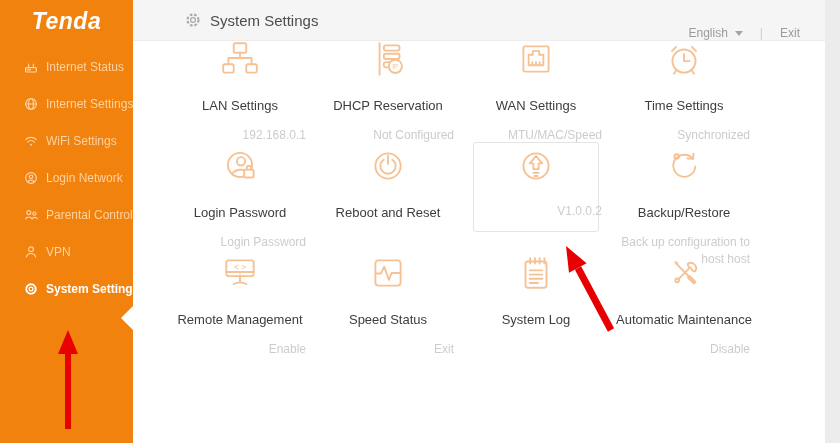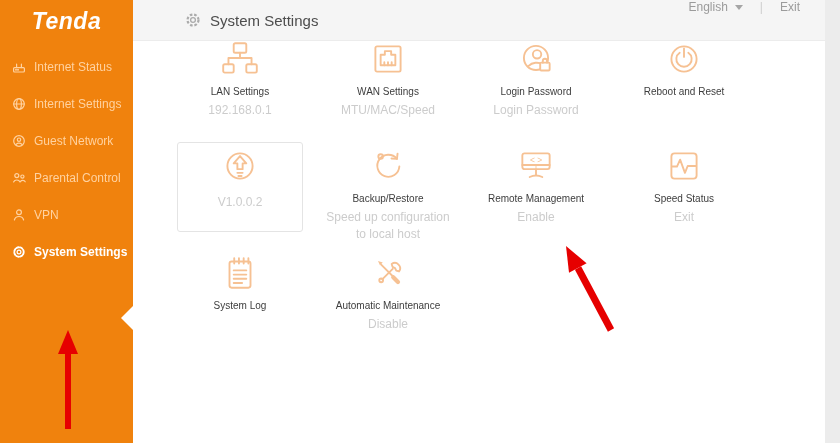--- a/index.html
+++ b/index.html
@@ -3,53 +3,53 @@
 <meta charset="utf-8">
 <style>
   html,body{margin:0;padding:0;}
   body{font-family:"Liberation Sans",sans-serif;background:#fff;}
   .page{position:relative;width:840px;height:443px;overflow:hidden;background:#fef9c3;}
 
   
   .sidebar{position:absolute;left:0;top:0;width:133px;height:443px;background:var(--sidebar_bg,#f0820d);}
   .logo{margin-top:8px;text-align:center;color:#fff;font-size:23px;font-weight:bold;font-style:italic;letter-spacing:.5px;}
   .menu{margin-top:13px;}
-  .menu-item{height:37px;display:flex;align-items:center;padding-left:12px;gap:8px;
+  .menu-item{height:37px;display:flex;align-items:center;padding-left:24px;gap:8px;
              color:var(--sidebar_text,#ffd2a0);font-size:12px;cursor:pointer;white-space:nowrap;}
   .menu-item .mi-icon{width:14px;height:14px;display:inline-flex;align-items:center;justify-content:center;}
   .menu-item .mi-icon svg{width:14px;height:14px;}
   .menu-item.active{color:#fff;font-weight:bold;}
   .notch{position:absolute;right:0;top:306px;width:0;height:0;
          border-top:12px solid transparent;border-bottom:12px solid transparent;border-right:12px solid #fff;}
 
   
   .main{position:absolute;left:133px;top:0;right:0;bottom:0;background:#fff;}
   .topbar{position:relative;height:40px;background:var(--header_bg,#f5f5f5);border-bottom:1px solid #ececec;
           display:flex;align-items:center;padding-left:52px;}
   .topbar .gear{width:16px;height:16px;color:#ababab;margin-right:9px;display:inline-flex;}
   .topbar .gear svg{width:16px;height:16px;}
   .topbar h1{margin:0;font-size:15px;font-weight:normal;color:#4d4d4d;}
-  .top-right{position:absolute;right:40px;top:0;height:40px;display:flex;align-items:flex-start;
+  .top-right{position:absolute;right:40px;top:0;height:40px;display:flex;align-items:flex-end;
              font-size:12px;color:#9b9b9b;}
   .lang{display:inline-flex;align-items:center;cursor:pointer;}
   .caret{display:inline-block;width:0;height:0;margin-left:7px;
          border-left:4px solid transparent;border-right:4px solid transparent;border-top:5px solid #a5a5a5;}
   .sep{margin:0 17px;color:#cfcfcf;}
   .exit{cursor:pointer;}
 
   
   .grid{position:absolute;left:33px;top:36px;display:grid;grid-template-columns:repeat(4,148px);grid-auto-rows:107px;}
   .cell{position:relative;text-align:center;cursor:pointer;}
   .cell.highlighted::before{content:"";position:absolute;left:11px;right:11px;top:-1px;height:88px;
          border:1px solid #e4e4e4;border-radius:3px;}
   .tile-icon{position:relative;height:46px;display:flex;align-items:center;justify-content:center;
              color:var(--icon_orange,#f6c193);}
   .tile-icon svg{width:42px;height:42px;}
-  .tile-label{position:relative;font-size:10px;color:var(--label_text,#3d3d3d);margin-top:4px;}
-  .tile-sub{position:relative;font-size:12px;color:var(--subtitle_text,#cccccc);margin-top:5px;line-height:1.4;padding:0 8px;}
+  .tile-label{position:relative;font-size:13px;color:var(--label_text,#3d3d3d);margin-top:16px;}
+  .tile-sub{position:relative;font-size:12px;color:var(--subtitle_text,#cccccc);margin-top:14px;line-height:1.4;padding:0 8px;text-align:right;}
 
   
   .scrollbar{position:absolute;right:0;top:0;width:15px;height:443px;background:var(--scrollbar,#ececec);}
 
   
   .overlay{position:absolute;left:0;top:0;width:840px;height:443px;pointer-events:none;}
 </style>
 </head>
 <body>
 
@@ -75,26 +75,36 @@
               <circle cx="7" cy="7" r="5.3"></circle>
               <path d="M1.7 7 h10.6"></path>
               <ellipse cx="7" cy="7" rx="2.4" ry="5.3"></ellipse>
             </svg>
           </span>
           <span class="mi-label">Internet Settings</span>
         </div>
         <div class="menu-item">
           <span class="mi-icon">
             <svg viewBox="0 0 14 14" fill="none" stroke="currentColor" stroke-width="1.2" stroke-linecap="round" stroke-linejoin="round">
+              <path d="M1.6 5.6 a7.6 7.6 0 0 1 10.8 0"></path>
+              <path d="M3.7 8 a4.7 4.7 0 0 1 6.6 0"></path>
+              <circle cx="7" cy="10.7" r="1" fill="currentColor" stroke="none"></circle>
+            </svg>
+          </span>
+          <span class="mi-label">WiFi Settings</span>
+        </div>
+        <div class="menu-item">
+          <span class="mi-icon">
+            <svg viewBox="0 0 14 14" fill="none" stroke="currentColor" stroke-width="1.2" stroke-linecap="round" stroke-linejoin="round">
               <circle cx="7" cy="7" r="5.3"></circle>
               <circle cx="7" cy="5.7" r="1.7"></circle>
               <path d="M3.9 10.4 a4.4 3.4 0 0 1 6.2 0"></path>
             </svg>
           </span>
-          <span class="mi-label">Guest Network</span>
+          <span class="mi-label">Login Network</span>
         </div>
         <div class="menu-item">
           <span class="mi-icon">
             <svg viewBox="0 0 14 14" fill="none" stroke="currentColor" stroke-width="1.2" stroke-linecap="round" stroke-linejoin="round">
               <circle cx="4.8" cy="4.6" r="2"></circle>
               <path d="M1.6 11 a3.4 3 0 0 1 6.4 0"></path>
               <circle cx="10.4" cy="5.6" r="1.6"></circle>
               <path d="M8.4 10.6 a2.7 2.4 0 0 1 4.8 0.2"></path>
             </svg>
           </span>
@@ -150,27 +160,53 @@
                 <rect x="4" y="25" width="10" height="8" rx="1.5"></rect>
                 <rect x="26" y="25" width="10" height="8" rx="1.5"></rect>
               </svg>
             </div>
             <div class="tile-label">LAN Settings</div>
             <div class="tile-sub">192.168.0.1</div>
           </div>
           <div class="cell">
             <div class="tile-icon">
               <svg viewBox="0 0 40 40" fill="none" stroke="currentColor" stroke-width="1.8" stroke-linecap="round" stroke-linejoin="round">
+                <path d="M12 5 v30"></path>
+                <rect x="16" y="7" width="15" height="5" rx="2"></rect>
+                <rect x="16" y="15" width="15" height="5" rx="2"></rect>
+                <rect x="16" y="23" width="15" height="5" rx="2"></rect>
+                <circle cx="27" cy="27" r="6.3" fill="#fff"></circle>
+                <text x="27" y="29.4" font-size="6" font-family="Liberation Sans, sans-serif" fill="currentColor" stroke="none" text-anchor="middle">IP</text>
+              </svg>
+            </div>
+            <div class="tile-label">DHCP Reservation</div>
+            <div class="tile-sub">Not Configured</div>
+          </div>
+          <div class="cell">
+            <div class="tile-icon">
+              <svg viewBox="0 0 40 40" fill="none" stroke="currentColor" stroke-width="1.8" stroke-linecap="round" stroke-linejoin="round">
                 <rect x="8" y="8" width="24" height="24" rx="1.5"></rect>
                 <path d="M13 26 v-10 h4 v-3.5 h6 v3.5 h4 v10 z"></path>
                 <path d="M16.5 26 v-3 M20 26 v-3 M23.5 26 v-3"></path>
               </svg>
             </div>
             <div class="tile-label">WAN Settings</div>
             <div class="tile-sub">MTU/MAC/Speed</div>
+          </div>
+          <div class="cell">
+            <div class="tile-icon">
+              <svg viewBox="0 0 40 40" fill="none" stroke="currentColor" stroke-width="1.8" stroke-linecap="round" stroke-linejoin="round">
+                <circle cx="20" cy="22" r="11"></circle>
+                <path d="M20 15.5 v6.5 h5.5"></path>
+                <path d="M8.5 12.5 l4 -4 M31.5 12.5 l-4 -4"></path>
+                <path d="M12.5 31 l-2 3 M27.5 31 l2 3"></path>
+              </svg>
+            </div>
+            <div class="tile-label">Time Settings</div>
+            <div class="tile-sub">Synchronized</div>
           </div>
           <div class="cell">
             <div class="tile-icon">
               <svg viewBox="0 0 40 40" fill="none" stroke="currentColor" stroke-width="1.8" stroke-linecap="round" stroke-linejoin="round">
                 <circle cx="20" cy="19" r="11.5"></circle>
                 <circle cx="21" cy="15.5" r="4"></circle>
                 <path d="M13 26.5 a10 8 0 0 1 13.5 -1.5"></path>
                 <rect x="24" y="23.5" width="9" height="7.5" rx="1" fill="#fff"></rect>
                 <path d="M26.5 23.5 v-1.8 a2 2 0 0 1 4 0 v1.8"></path>
               </svg>
@@ -201,21 +237,21 @@
           </div>
           <div class="cell">
             <div class="tile-icon">
               <svg viewBox="0 0 40 40" fill="none" stroke="currentColor" stroke-width="1.8" stroke-linecap="round" stroke-linejoin="round">
                 <path d="M28.5 13.2 A10.5 10.5 0 1 0 30.8 20.5"></path>
                 <path d="M28.5 13.2 l-5.2 -0.4 M28.5 13.2 l0.6 -5"></path>
                 <circle cx="13" cy="11" r="2.2"></circle>
               </svg>
             </div>
             <div class="tile-label">Backup/Restore</div>
-            <div class="tile-sub">Speed up configuration to local host</div>
+            <div class="tile-sub">Back up configuration to host host</div>
           </div>
           <div class="cell">
             <div class="tile-icon">
               <svg viewBox="0 0 40 40" fill="none" stroke="currentColor" stroke-width="1.8" stroke-linecap="round" stroke-linejoin="round">
                 <rect x="7" y="8" width="26" height="15" rx="2"></rect>
                 <path d="M7 19 h26"></path>
                 <circle cx="20" cy="21" r="0.7" fill="currentColor" stroke="none"></circle>
                 <text x="20" y="17" font-size="8" font-family="Liberation Sans, sans-serif" fill="currentColor" stroke="none" text-anchor="middle">&lt; &gt;</text>
                 <path d="M20 23 v5.5"></path>
                 <path d="M14 30.5 q6 -3 12 0"></path>

